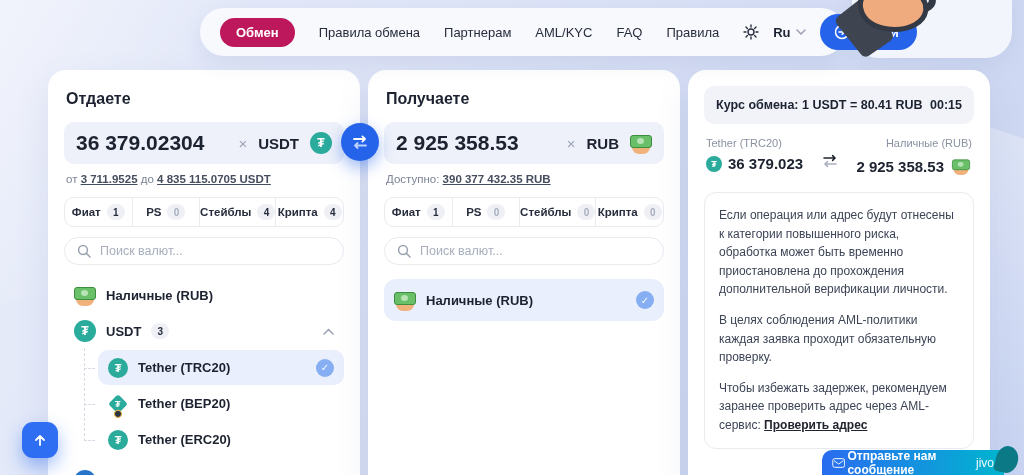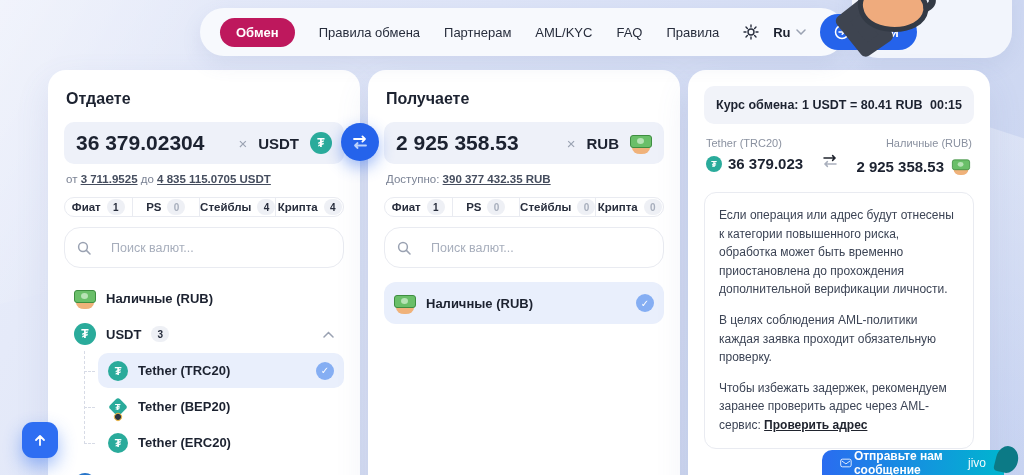--- a/index.html
+++ b/index.html
@@ -60,30 +60,30 @@
   .coin-xs { width:16px; height:16px; font-size:9px; }
   .diamond { width:14px; height:14px; background:#2aab9b; transform:rotate(45deg);
     border-radius:3px; display:inline-flex; align-items:center; justify-content:center; margin:3px; position:relative; flex:0 0 auto; }
   .diamond span { transform:rotate(-45deg); color:#fff; font-size:9px; font-weight:700; }
   .diamond i { position:absolute; right:-4px; bottom:-4px; width:8px; height:8px;
     background:#2b3440; border:1.5px solid #e8b64b; border-radius:50%; }
 
   .limits { margin:9px 2px 12px; font-size:11.5px; color:#7a8294; }
   .limits a { color:#454d5e; text-decoration:underline; font-weight:600; cursor:pointer; }
 
-  .tabs { display:flex; border:1px solid #e9ebf1; border-radius:10px; height:20px; overflow:hidden; }
+  .tabs { display:flex; border:1px solid #e9ebf1; border-radius:10px; height:30px; overflow:hidden; }
   .tab { flex:1; display:flex; align-items:center; justify-content:center; gap:6px;
     font-size:11.5px; font-weight:700; color:#272d3c; border-right:1px solid #e9ebf1; cursor:pointer; }
   .tab:last-child { border-right:none; }
   .count { min-width:18px; height:16px; padding:0 5px; background:#eef0f5; border-radius:8px;
     font-size:10px; font-weight:700; color:#272d3c; display:inline-flex; align-items:center; justify-content:center; }
   .count.zero { color:#a7aebc; }
 
-  .search { margin-top:10px; height:41px; border:1px solid #e9ebf1; border-radius:16px;
-    display:flex; align-items:center; padding:0 12px; gap:20px; }
+  .search { margin-top:10px; height:28px; border:1px solid #e9ebf1; border-radius:16px;
+    display:flex; align-items:center; padding:0 12px; gap:9px; }
   .search input { border:0; outline:0; flex:1; min-width:0; font-size:12.5px; color:#272d3c;
     background:transparent; font-family:inherit; }
   .search input::placeholder { color:#a7aebc; }
 
   .list { margin-top:12px; }
   .row { height:36px; display:flex; align-items:center; gap:10px; padding:0 10px;
     border-radius:10px; font-size:13px; font-weight:600; cursor:pointer; }
   .row .chevron { margin-left:auto; color:#9aa2b2; display:flex; }
   .check { margin-left:auto; width:18px; height:18px; border-radius:50%; background:#85aef3;
     color:#fff; font-size:10px; display:flex; align-items:center; justify-content:center; flex:0 0 auto; }
@@ -131,21 +131,21 @@
   .sum-arrows { color:#20242e; margin-top:16px; }
   .aml-box { margin-top:15px; border:1px solid #e9ebf1; border-radius:12px; padding:13px 14px;
     font-size:12px; line-height:1.55; color:#3c4455; }
   .aml-box p { margin-bottom:12px; }
   .aml-box p:last-child { margin-bottom:0; }
   .aml-link { font-weight:700; color:#20242e; text-decoration:underline; cursor:pointer; }
 
   
   .jivo { position:absolute; left:822px; top:450px; width:182px; height:25px; z-index:9;
     background:linear-gradient(90deg,#2a6cf0,#00b5cf); border-radius:10px 0 0 0;
-    display:flex; align-items:center; gap:2px; padding:0 18px; color:#fff; font-size:12px;
+    display:flex; align-items:center; gap:2px; padding:0 10px; color:#fff; font-size:12px;
     font-weight:600; cursor:pointer; }
   .jivo .brand { font-weight:500; opacity:.95; margin-left:1px; }
   .jivo-leaf { position:absolute; left:996px; top:446px; width:22px; height:27px; z-index:10;
     background:#0c7a86; border-radius:50% 50% 50% 4px; transform:rotate(14deg); }
 </style>
 </head>
 <body>
 
 <div class="bg-streak1"></div>
 <div class="bg-streak2"></div>

